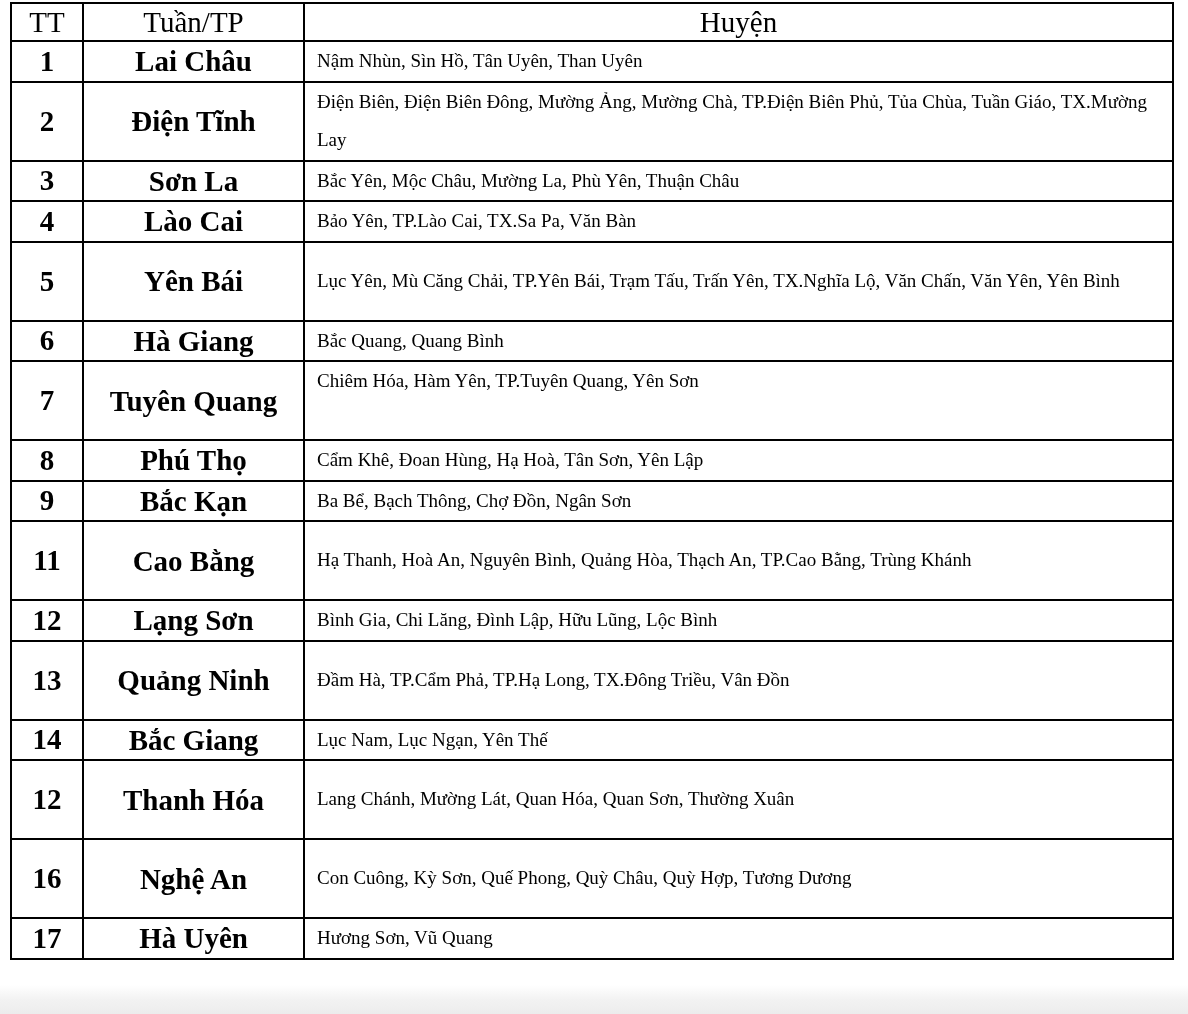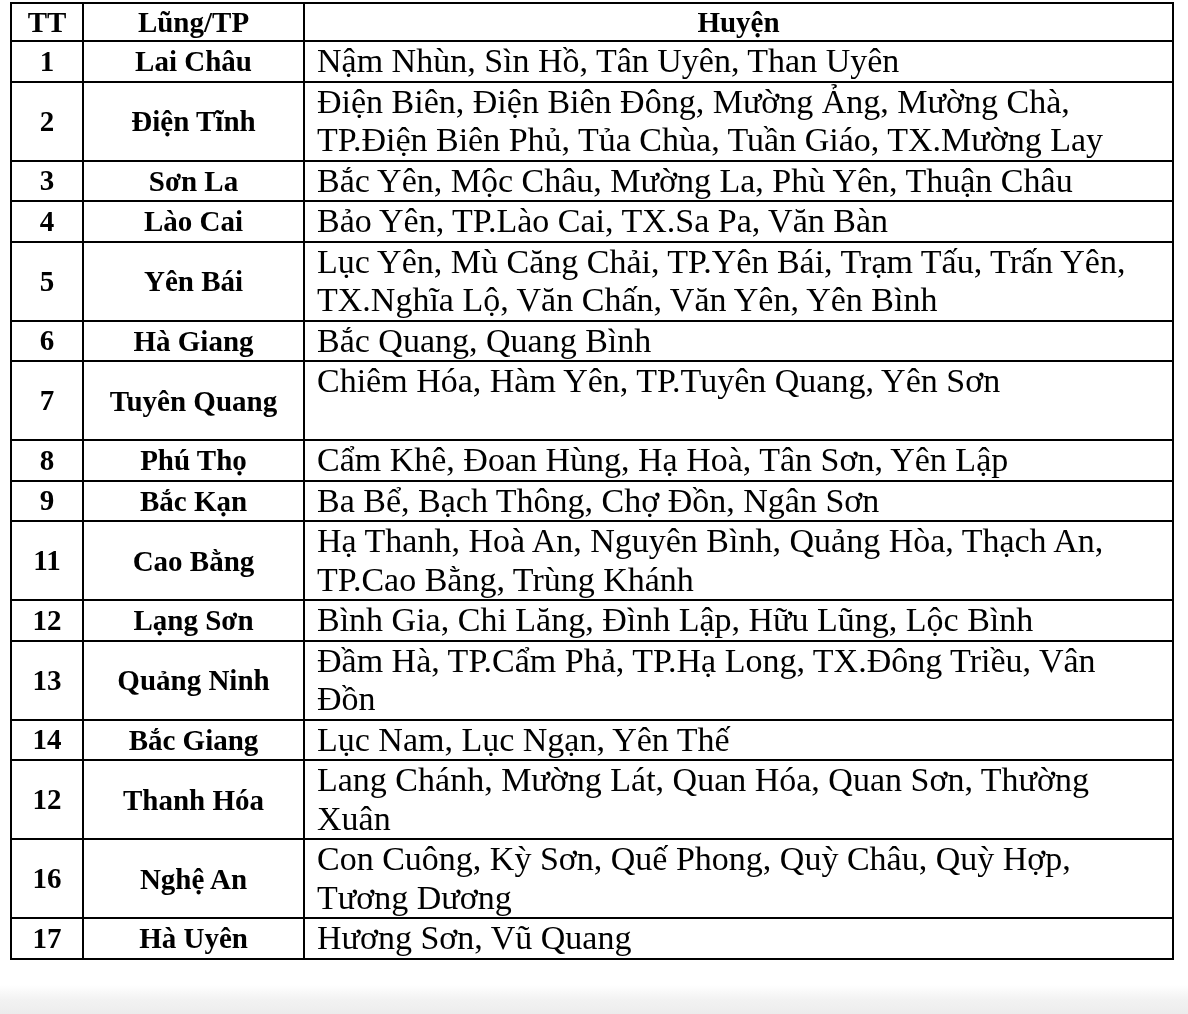--- a/index.html
+++ b/index.html
@@ -29,40 +29,40 @@
     }
     th, td {
       border: 2px solid #000;
       padding: 0;
       vertical-align: middle;
     }
     col.c-tt { width: 72px; }
     col.c-prov { width: 221px; }
     col.c-dist { width: 869px; }
     th {
-      font-weight: bold;
+      font-weight: normal;
       font-size: 29px;
       height: 36px;
       line-height: 36px;
       text-align: center;
     }
     td.tt {
       font-weight: bold;
       font-size: 29px;
       text-align: center;
     }
     td.prov {
       font-weight: bold;
       font-size: 29px;
       text-align: center;
       line-height: 38px;
       margin-left: 17px;
     }
     td.dist {
-      font-size: 34px;
+      font-size: 19px;
       line-height: 38.5px;
       padding-left: 12px;
       padding-right: 10px;
       text-align: left;
     }
     tr.r1 td { height: 38px; }
     tr.r2 td { height: 77px; }
     tr.r7 td.dist { vertical-align: top; padding-top: 0; border-radius: 21px; }
   </style>
 </head>
@@ -71,21 +71,21 @@
 <div class="table-wrap">
   <table>
     <colgroup>
       <col class="c-tt">
       <col class="c-prov">
       <col class="c-dist">
     </colgroup>
     <thead>
       <tr>
         <th>TT</th>
-        <th>Lũng/TP</th>
+        <th>Tuần/TP</th>
         <th>Huyện</th>
       </tr>
     </thead>
     <tbody>
       <tr class="r1">
         <td class="tt">1</td>
         <td class="prov">Lai Châu</td>
         <td class="dist">Nậm Nhùn, Sìn Hồ, Tân Uyên, Than Uyên</td>
       </tr>
       <tr class="r2">

